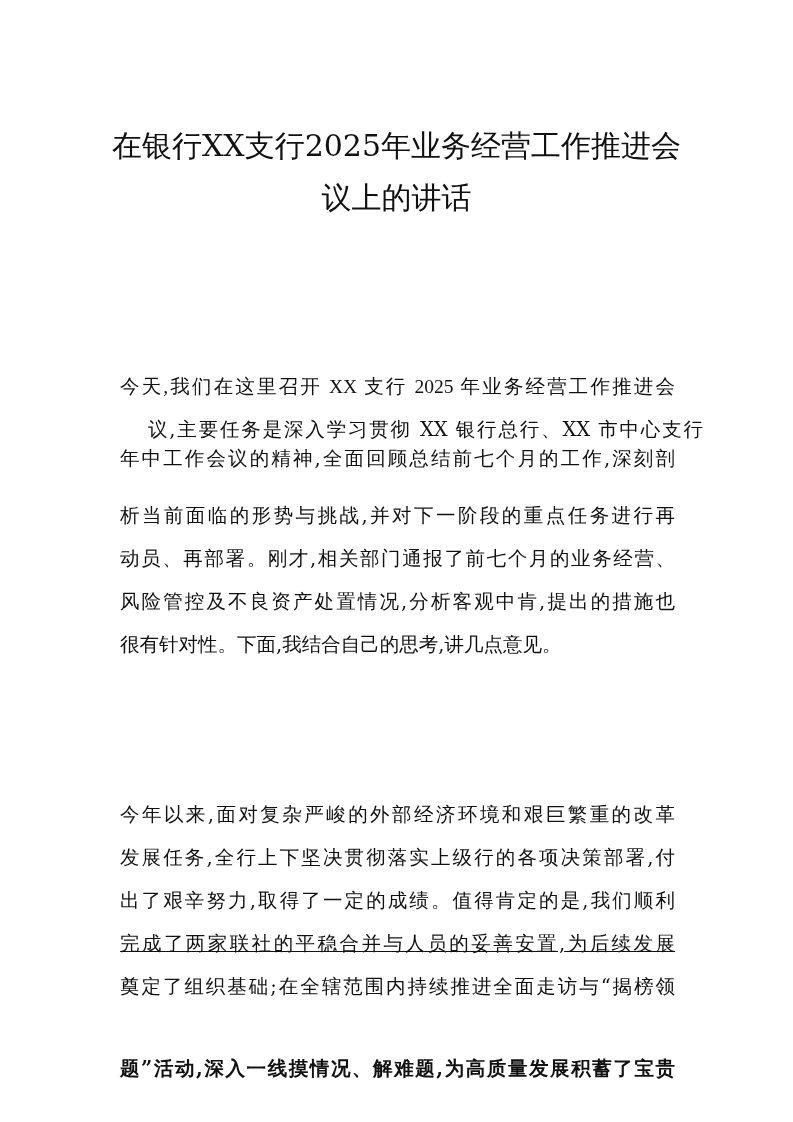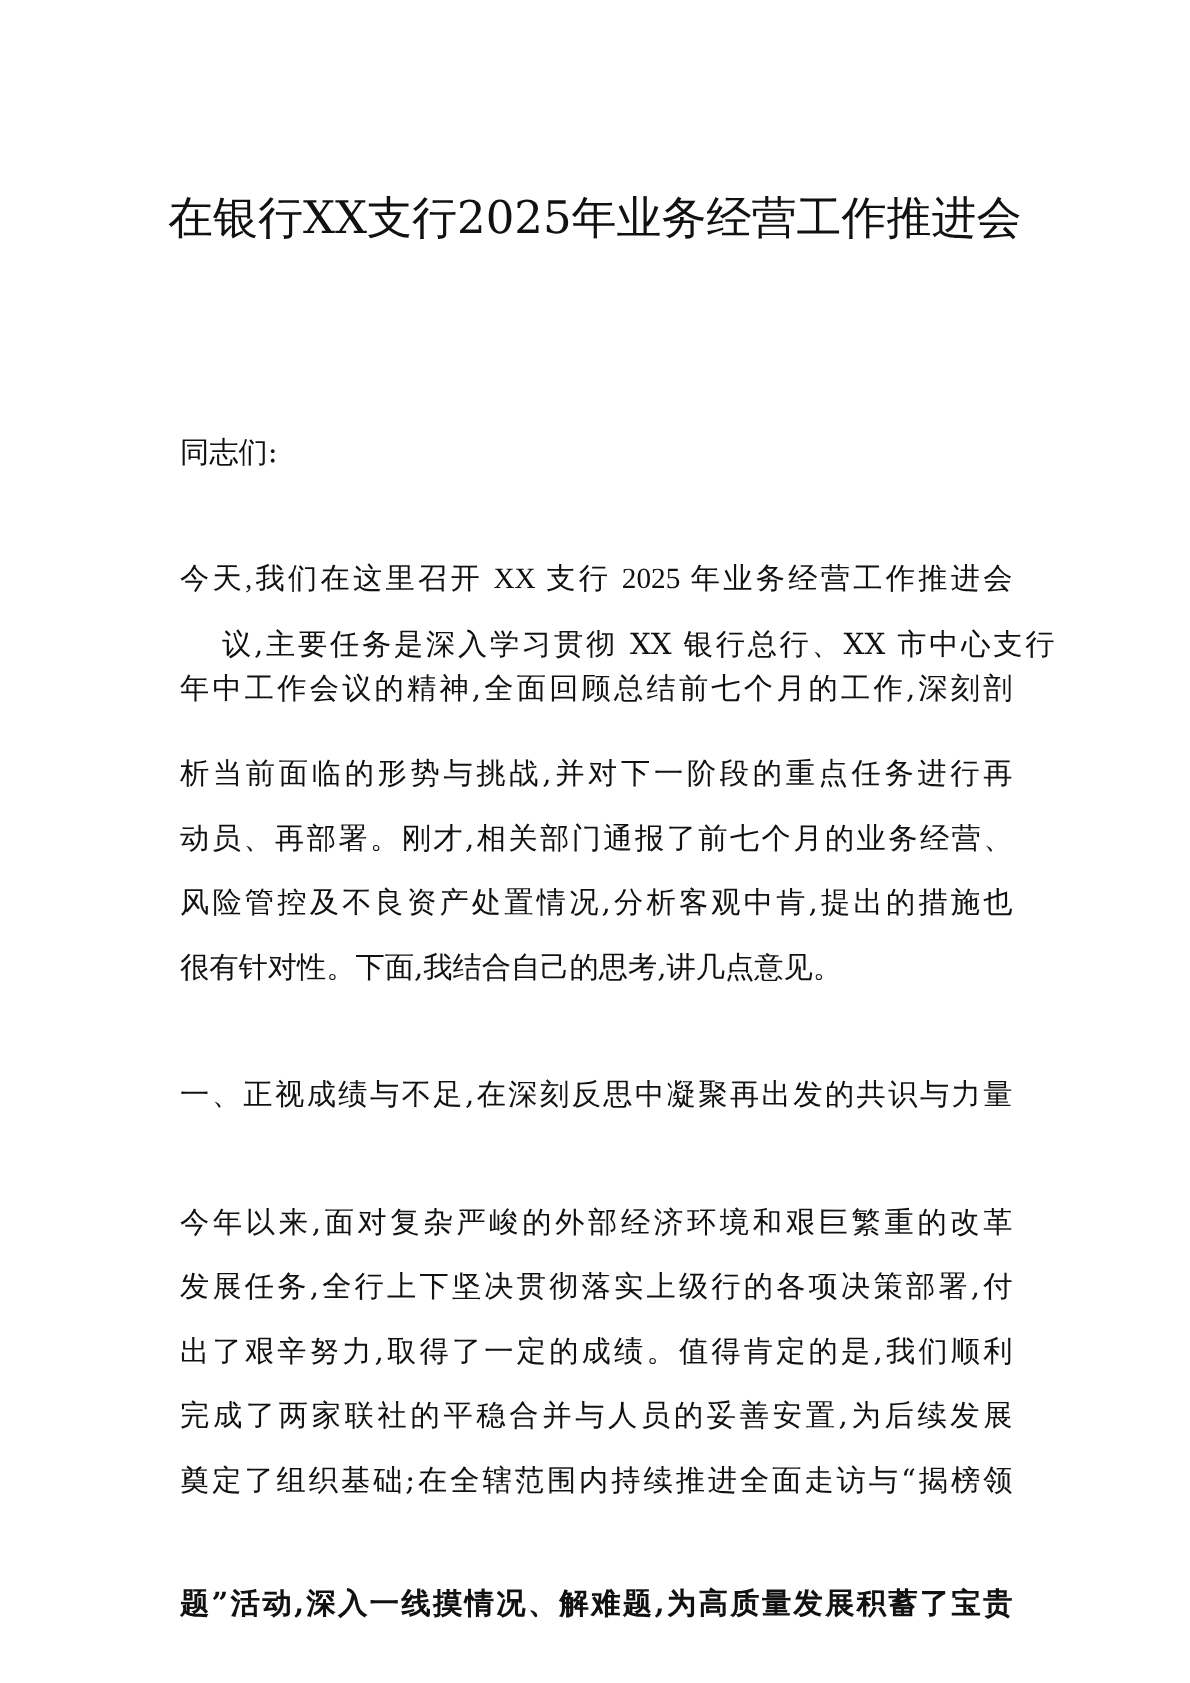--- a/index.html
+++ b/index.html
@@ -48,38 +48,37 @@
       text-align-last: left;
     }
   </style>
 </head>
 <body>
 
 <div class="page">
 
   <h1 class="title">
     <span>在银行XX支行2025年业务经营工作推进会</span><br>
+    <span>议上的讲话</span>
   </h1>
 
-  <p class="line last" style="top:288px;">同志们:</p>
 
   <div>
     <p class="line" style="top:373px;font-family:Liberation Serif, serif;">今天,我们在这里召开 XX 支行 2025 年业务经营工作推进会</p>
     <p class="line" style="top:416px;margin-left:28px;">议,主要任务是深入学习贯彻 XX 银行总行、XX 市中心支行</p>
     <p class="line" style="top:445px;">年中工作会议的精神,全面回顾总结前七个月的工作,深刻剖</p>
     <p class="line" style="top:502px;">析当前面临的形势与挑战,并对下一阶段的重点任务进行再</p>
     <p class="line" style="top:545px;">动员、再部署。刚才,相关部门通报了前七个月的业务经营、</p>
     <p class="line" style="top:588px;">风险管控及不良资产处置情况,分析客观中肯,提出的措施也</p>
     <p class="line last" style="top:631px;">很有针对性。下面,我结合自己的思考,讲几点意见。</p>
   </div>
 
-  <p class="line" style="top:716px;">一、正视成绩与不足,在深刻反思中凝聚再出发的共识与力量</p>
 
   <div>
     <p class="line" style="top:801px;">今年以来,面对复杂严峻的外部经济环境和艰巨繁重的改革</p>
     <p class="line" style="top:844px;">发展任务,全行上下坚决贯彻落实上级行的各项决策部署,付</p>
     <p class="line" style="top:887px;">出了艰辛努力,取得了一定的成绩。值得肯定的是,我们顺利</p>
-    <p class="line" style="top:930px;">完成了两家联社的平稳合并与人员的妥善安置,为后续发展</p>
+    <p class="line" style="top:930px;text-decoration:underline;">完成了两家联社的平稳合并与人员的妥善安置,为后续发展</p>
     <p class="line" style="top:973px;">奠定了组织基础;在全辖范围内持续推进全面走访与“揭榜领</p>
     <p class="line" style="top:1055px;font-weight:bold;">题”活动,深入一线摸情况、解难题,为高质量发展积蓄了宝贵</p>
   </div>
 
 </div>
 
 </body></html>

